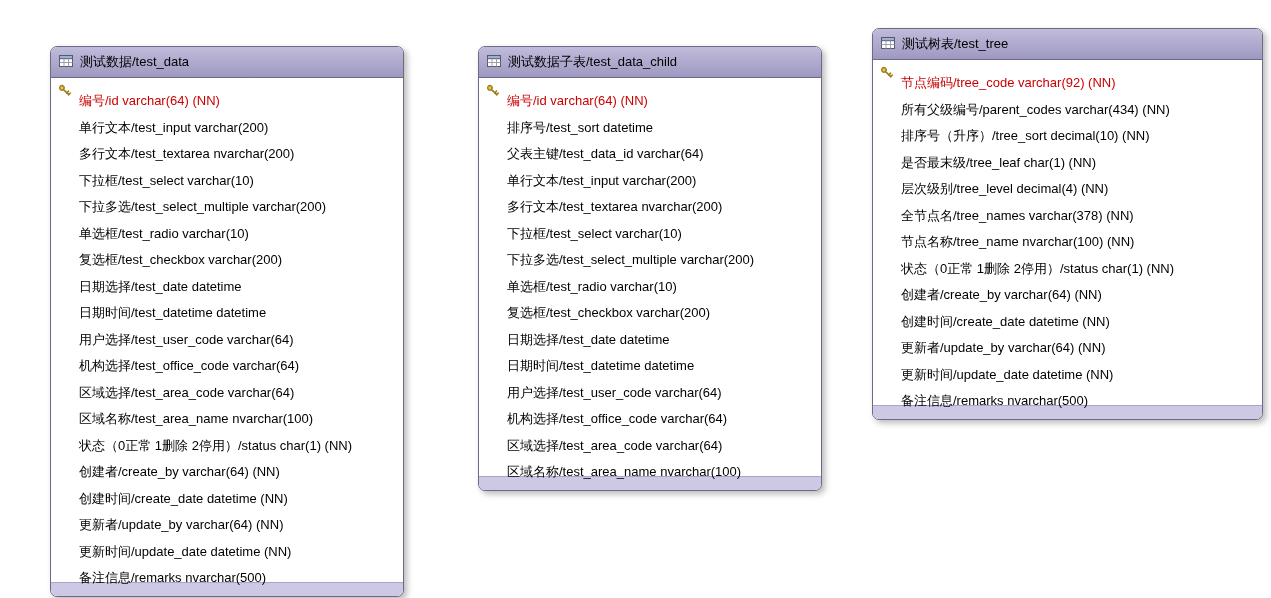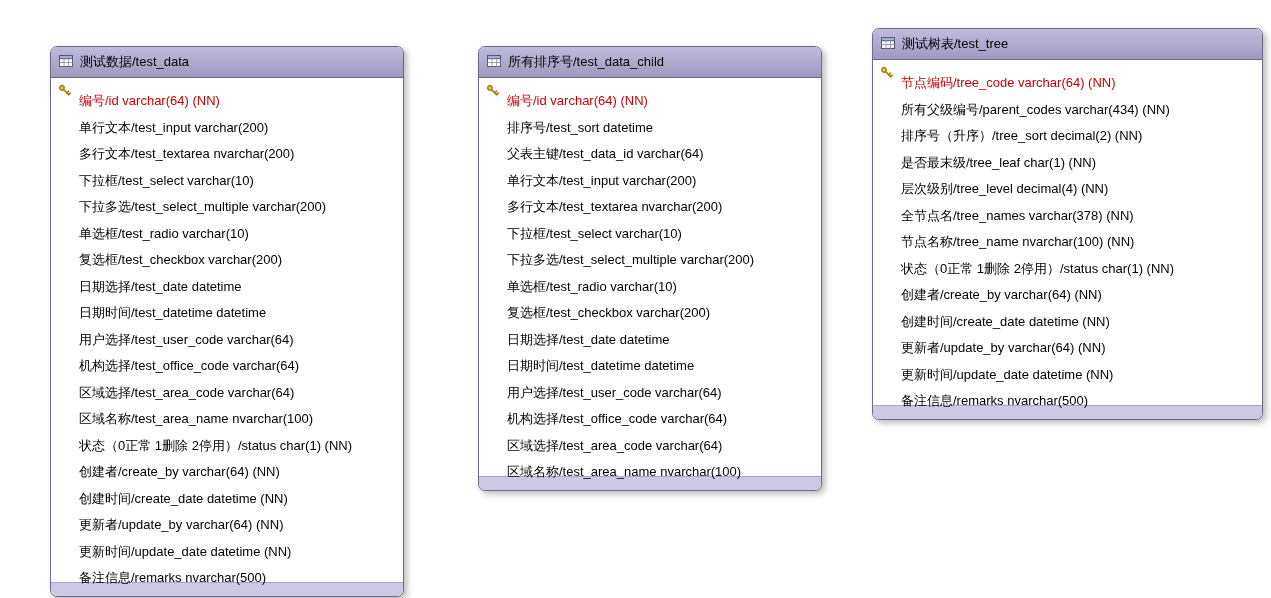--- a/index.html
+++ b/index.html
@@ -184,21 +184,21 @@
     <div class="card-header">
       <span class="hdr-icon">
         <svg width="14" height="12" viewBox="0 0 14 12" aria-hidden="true">
           <rect x="0.5" y="0.5" width="13" height="11" fill="#ffffff" stroke="#555a6e"></rect>
           <rect x="0.5" y="0.5" width="13" height="3.2" fill="#9bb0d6" stroke="#555a6e"></rect>
           <line x1="5" y1="3.7" x2="5" y2="11.5" stroke="#9aa0b0"></line>
           <line x1="9.5" y1="3.7" x2="9.5" y2="11.5" stroke="#9aa0b0"></line>
           <line x1="0.5" y1="7.5" x2="13.5" y2="7.5" stroke="#9aa0b0"></line>
         </svg>
       </span>
-      <span class="card-title">所有排序号/test_data_child</span>
+      <span class="card-title">测试数据子表/test_data_child</span>
     </div>
     <div class="rows">
         <div class="field-row pk">
           <span class="icon-cell">
             <svg width="16" height="16" viewBox="0 0 16 16" aria-hidden="true">
               <g transform="rotate(-45 8 8)">
                 <circle cx="8" cy="3.6" r="2.2" fill="#e6c84a" stroke="#a07d1c" stroke-width="1.4"></circle>
                 <g stroke="#a07d1c" stroke-width="1.6" stroke-linecap="round">
                   <line x1="8" y1="6" x2="8" y2="13.2"></line>
                   <line x1="8" y1="10.6" x2="10.4" y2="10.6"></line>
@@ -289,29 +289,29 @@
               <g transform="rotate(-45 8 8)">
                 <circle cx="8" cy="3.6" r="2.2" fill="#e6c84a" stroke="#a07d1c" stroke-width="1.4"></circle>
                 <g stroke="#a07d1c" stroke-width="1.6" stroke-linecap="round">
                   <line x1="8" y1="6" x2="8" y2="13.2"></line>
                   <line x1="8" y1="10.6" x2="10.4" y2="10.6"></line>
                   <line x1="8" y1="13.2" x2="10.4" y2="13.2"></line>
                 </g>
               </g>
             </svg>
           </span>
-          <span class="field-label">节点编码/tree_code varchar(64) (NN)</span>
+          <span class="field-label">节点编码/tree_code varchar(92) (NN)</span>
         </div>
         <div class="field-row">
           <span class="icon-cell"></span>
           <span class="field-label">所有父级编号/parent_codes varchar(434) (NN)</span>
         </div>
         <div class="field-row">
           <span class="icon-cell"></span>
-          <span class="field-label">排序号（升序）/tree_sort decimal(2) (NN)</span>
+          <span class="field-label">排序号（升序）/tree_sort decimal(10) (NN)</span>
         </div>
         <div class="field-row">
           <span class="icon-cell"></span>
           <span class="field-label">是否最末级/tree_leaf char(1) (NN)</span>
         </div>
         <div class="field-row">
           <span class="icon-cell"></span>
           <span class="field-label">层次级别/tree_level decimal(4) (NN)</span>
         </div>
         <div class="field-row">

